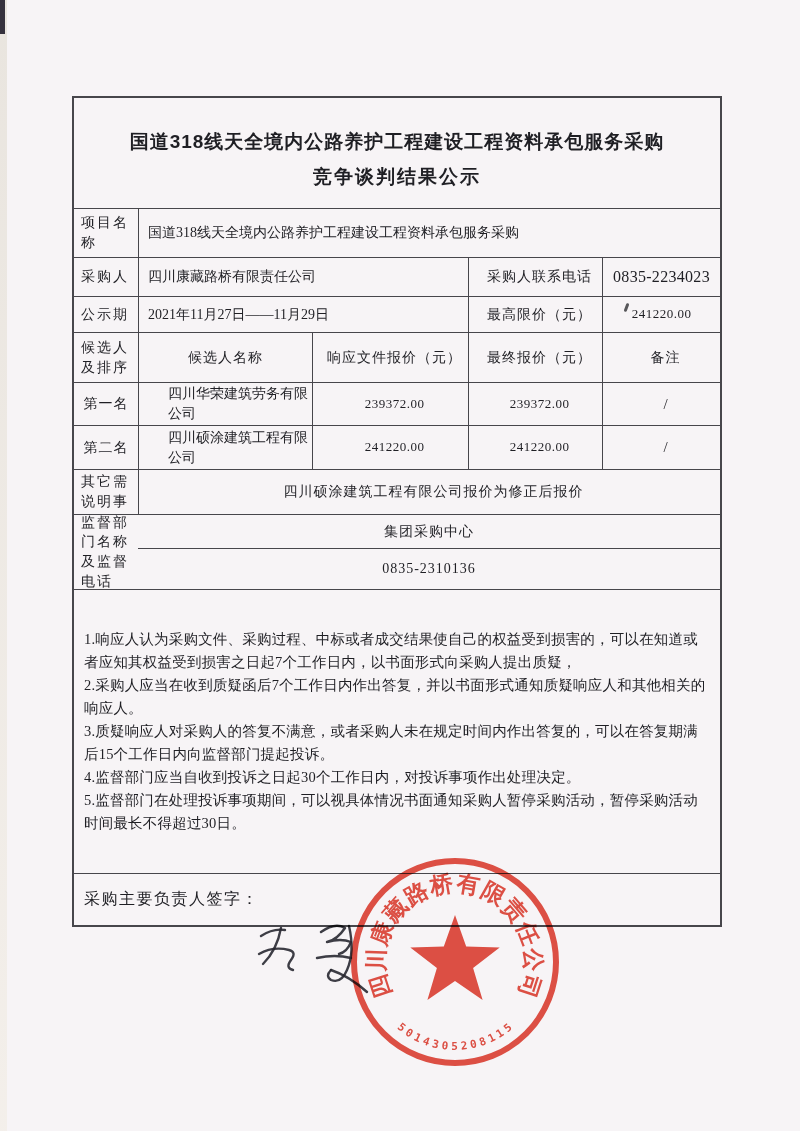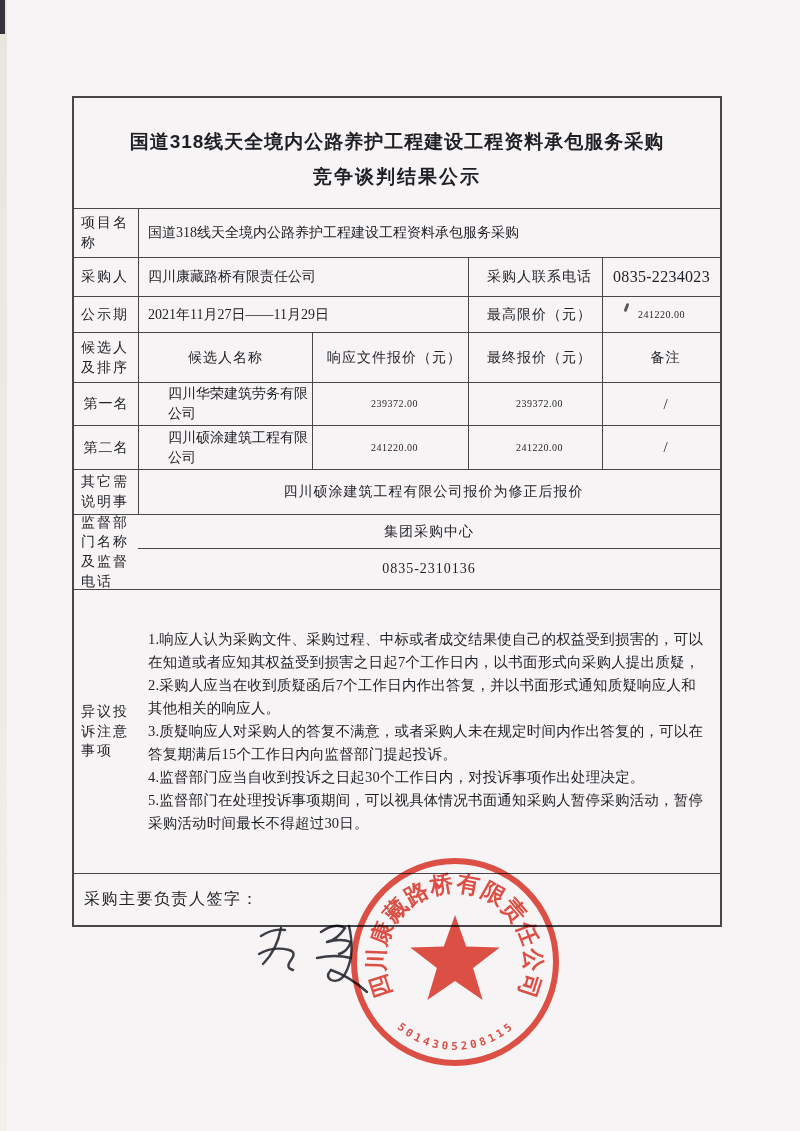--- a/index.html
+++ b/index.html
@@ -31,21 +31,21 @@
   .row:first-child{border-top:none;}
   .c{border-left:1.5px solid var(--ln);display:flex;align-items:center;
      font-size:14px;line-height:1.4;overflow:hidden;padding-left:8px;}
   .c:first-child{border-left:none;}
 
   .lab{width:64px;flex:0 0 64px;padding:2px 7px;letter-spacing:2px;}
   .lab.ctr{justify-content:center;padding:2px 0;letter-spacing:1px;}
   .val{flex:1 1 auto;padding:2px 9px;}
   .l2{width:134px;flex:0 0 134px;justify-content:center;letter-spacing:1px;}
   .v2{flex:1 1 auto;justify-content:center;font-size:16px;letter-spacing:.3px;padding:0 2px;}
-  .num{font-size:10px;letter-spacing:.5px;justify-content:center;}
+  .num{font-size:13px;letter-spacing:.5px;justify-content:center;}
   .cname{width:174px;flex:0 0 174px;padding:2px 4px 2px 29px;}
   .cbid{width:156px;flex:0 0 156px;justify-content:center;}
   .cfin{width:134px;flex:0 0 134px;justify-content:center;}
   .cnote{flex:1 1 auto;justify-content:center;font-size:15px;}
   .hdr{justify-content:center;letter-spacing:1px;}
   .cmid{flex:1 1 auto;justify-content:center;letter-spacing:1px;}
 
   .title-cell{height:110px;display:block;text-align:center;padding-top:31px;
      font-family:"Liberation Sans","DejaVu Sans",sans-serif;}
   .t1{font-size:19px;font-weight:bold;letter-spacing:1px;}
@@ -138,21 +138,20 @@
 
   <div class="row" style="height:75px">
     <div class="c lab">监督部门名称及监督电话</div>
     <div class="subcol">
       <div class="subrow" style="flex:0 0 33px">集团采购中心</div>
       <div class="subrow" style="flex:1 1 auto">0835-2310136</div>
     </div>
   </div>
 
   <div class="row" style="height:284px">
-    <div class="c lab">异议投诉注意事项</div>
     <div class="notes">
       <p>1.响应人认为采购文件、采购过程、中标或者成交结果使自己的权益受到损害的，可以在知道或者应知其权益受到损害之日起7个工作日内，以书面形式向采购人提出质疑，</p>
       <p>2.采购人应当在收到质疑函后7个工作日内作出答复，并以书面形式通知质疑响应人和其他相关的响应人。</p>
       <p>3.质疑响应人对采购人的答复不满意，或者采购人未在规定时间内作出答复的，可以在答复期满后15个工作日内向监督部门提起投诉。</p>
       <p>4.监督部门应当自收到投诉之日起30个工作日内，对投诉事项作出处理决定。</p>
       <p>5.监督部门在处理投诉事项期间，可以视具体情况书面通知采购人暂停采购活动，暂停采购活动时间最长不得超过30日。</p>
     </div>
   </div>
 
   <div class="row sigrow">

